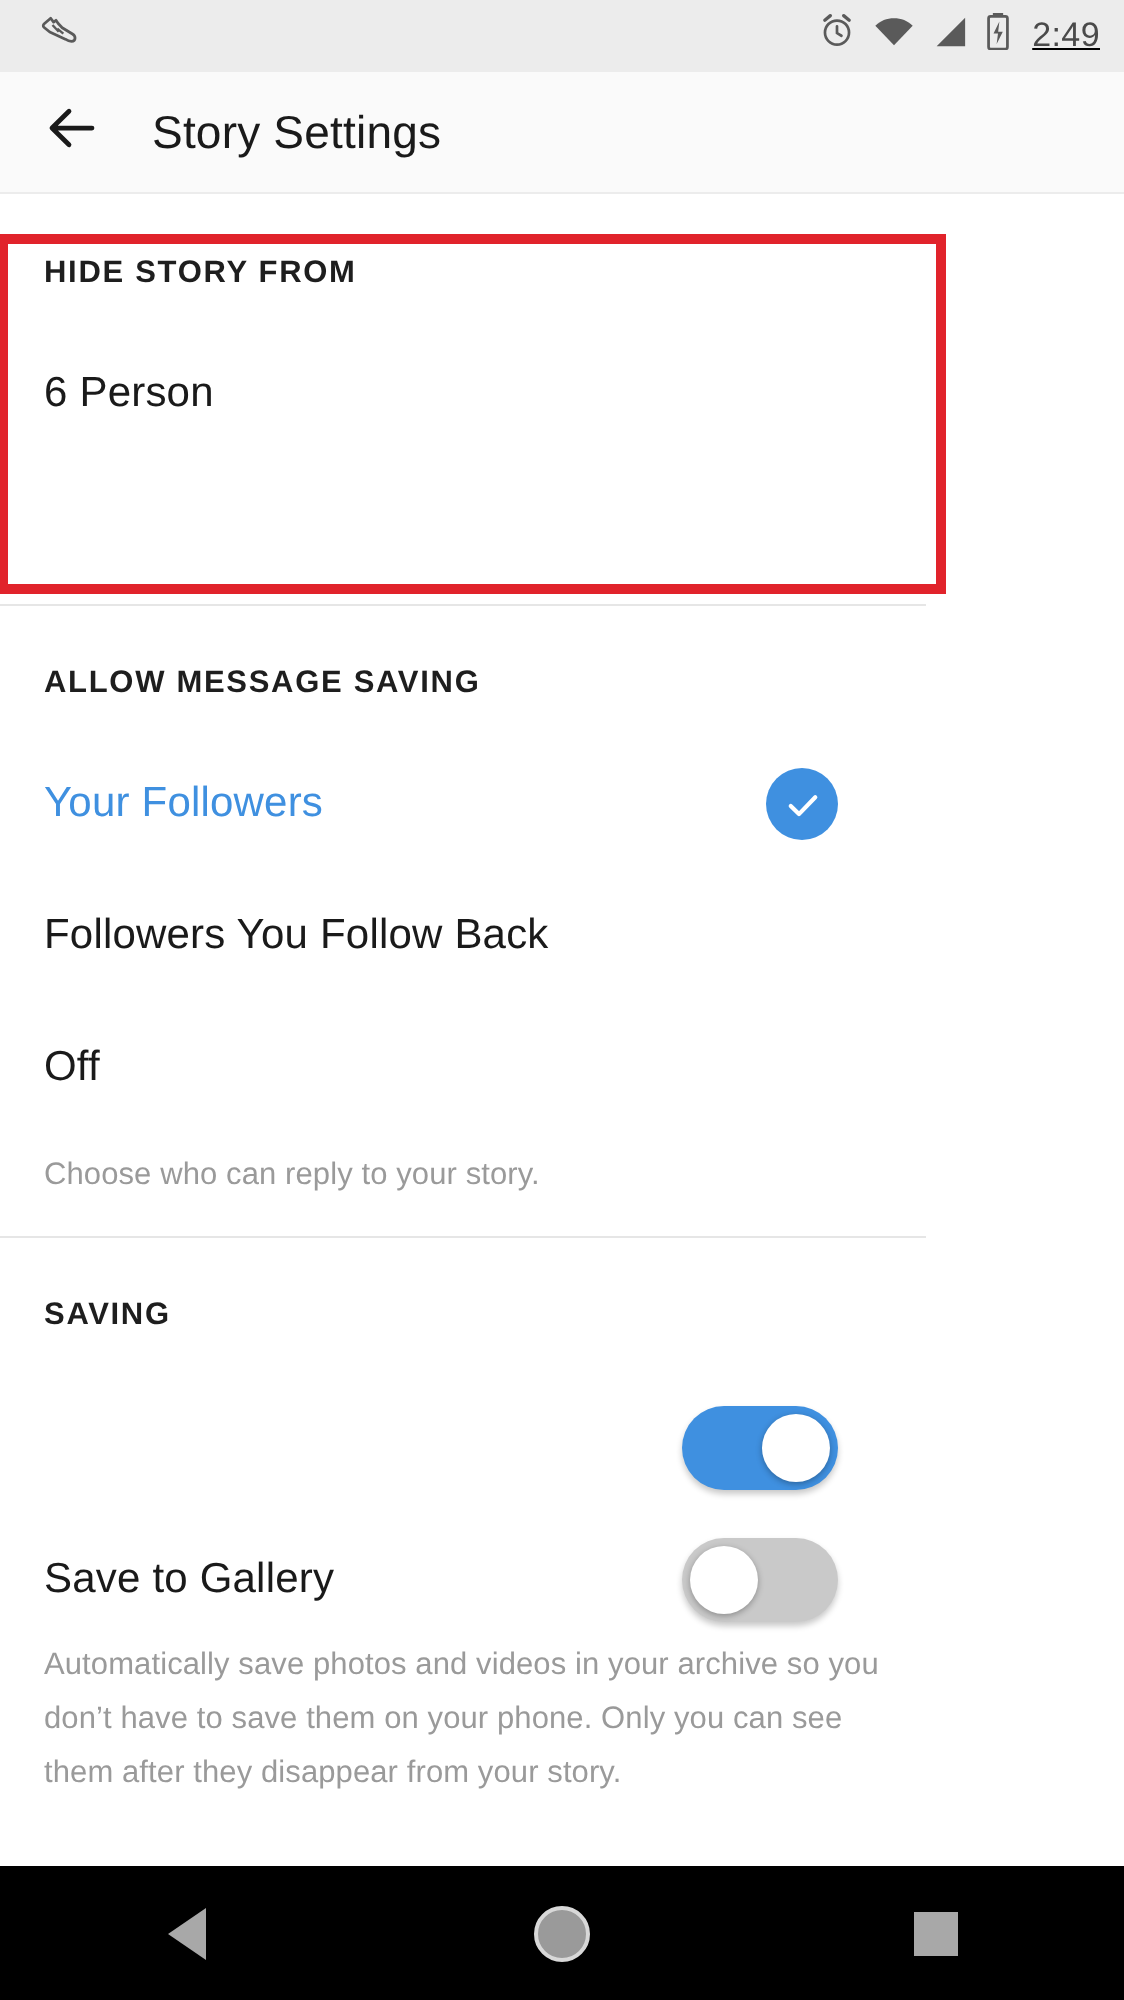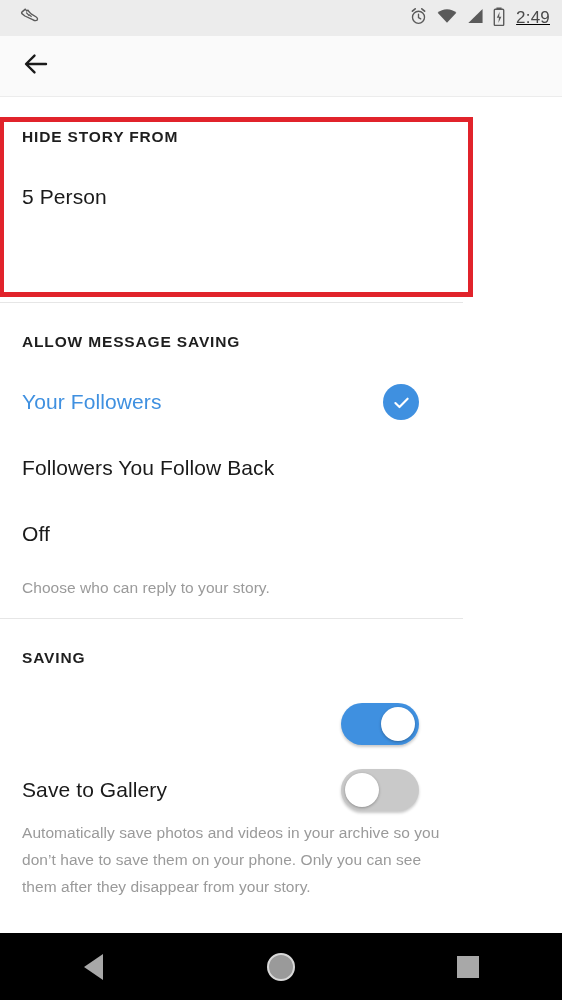--- a/index.html
+++ b/index.html
@@ -149,29 +149,30 @@
   </div>
 
   <div class="appbar">
     <div class="back-btn">
       <span>
         <svg width="30" height="30" viewBox="0 0 24 24">
           <path d="M20 12 H4.3 M10.8 5.3 L4 12 l6.8 6.7" fill="none" stroke="#1a1a1a" stroke-width="1.9" stroke-linecap="round" stroke-linejoin="round"></path>
         </svg>
       </span>
     </div>
+    <div class="appbar-title">Story Settings</div>
   </div>
 
   <div class="content">
 
     <div class="section" style="height:204px;">
       <div class="highlight"></div>
       <div class="sec-header">HIDE STORY FROM</div>
       <div class="row" style="margin-top:34px;">
-        <span class="row-label">5 Person</span>
+        <span class="row-label">6 Person</span>
       </div>
     </div>
     <div class="divider"></div>
 
     <div class="section" style="height:315px;">
       <div class="sec-header">ALLOW MESSAGE SAVING</div>
 
       <div class="row" style="margin-top:34px;">
         <span class="row-label blue">Your Followers</span>
         <span class="check-circle">

